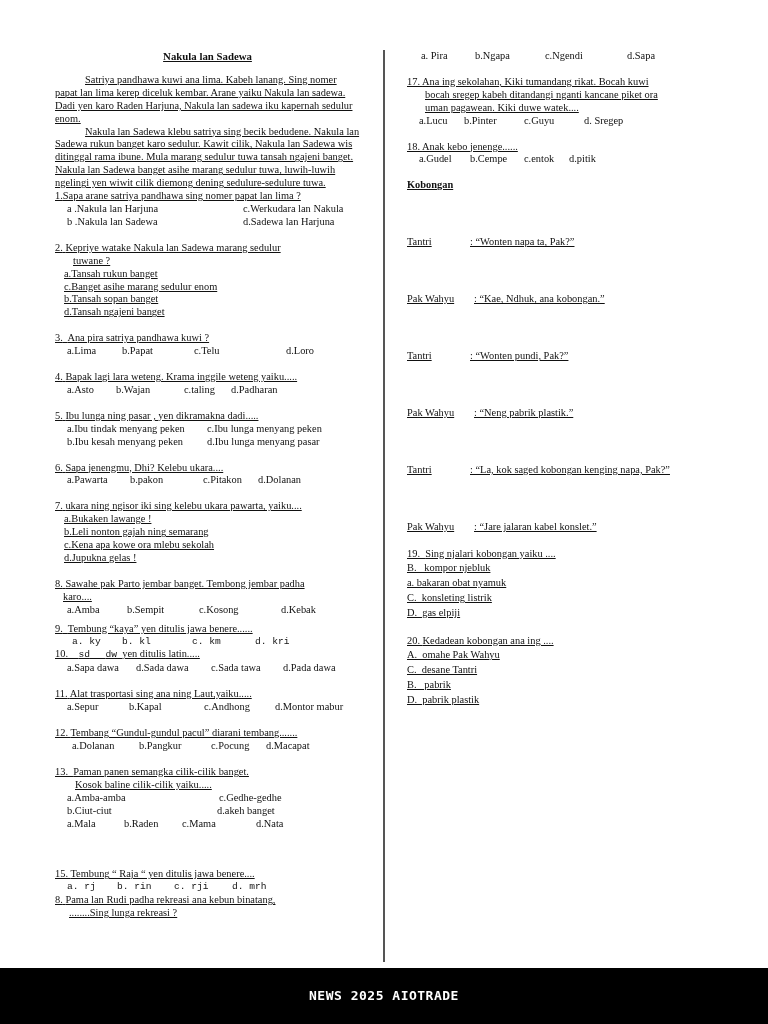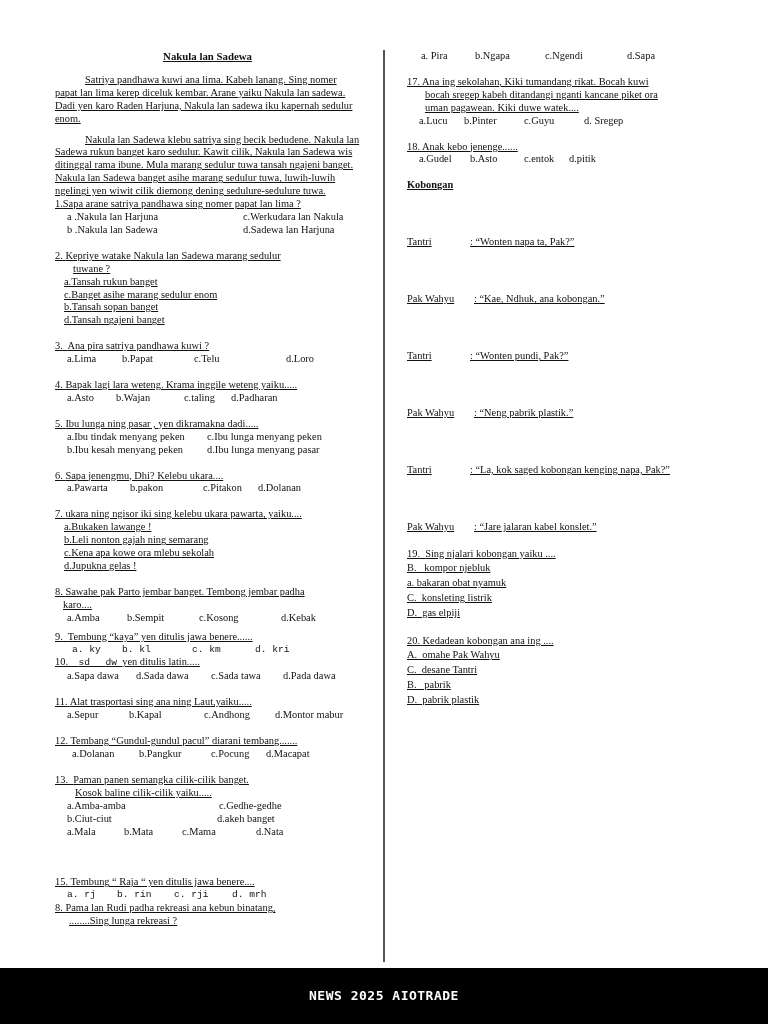--- a/index.html
+++ b/index.html
@@ -9,21 +9,21 @@
     font-family:"Liberation Serif", "DejaVu Serif", serif;
     font-size:10.4px; line-height:12.9px;
   }
   .page { position:absolute; left:0; top:0; width:768px; height:968px; background:#fff; }
   .col { position:absolute; top:50px;text-decoration:underline; }
   .col-left { left:55px; width:305px; }
   .col-right { left:407px; width:305px; }
   .divider { position:absolute; left:383px; top:50px; width:2px; height:912px; background:#555; }
   .title { text-align:center; font-weight:bold; font-size:10.8px; margin:0 0 11px 0; }
   .para { margin:0; text-align:left; }
-  .indent { text-indent:30px;margin-top:8px; }
+  .indent { text-indent:30px; }
   .q { margin:0; }
   .qtext { display:block; }
   .qcont { display:block; padding-left:18px; }
   .opts { display:block; padding-left:12px; white-space:pre; }
   .opts span { display:inline-block; }
   .stack { display:block; padding-left:9px; }
   .gap { height:13px; }
   .gap-s { height:6px; }
   .mono { font-family:"Liberation Mono","DejaVu Sans Mono",monospace; font-size:9.6px; }
   .dlg-row { display:flex;margin-top:44px; }
@@ -129,21 +129,21 @@
     <div class="gap"></div>
 
     <div class="q">
       <span class="qtext"><span>13.</span>&nbsp; <span>Paman panen semangka cilik-cilik banget.</span></span>
       <span class="qcont" style="padding-left:20px">Kosok baline cilik-cilik yaiku.....</span>
       <span class="opts"><span style="width:152px">a.Amba-amba</span><span>c.Gedhe-gedhe</span></span>
       <span class="opts"><span style="width:150px">b.Ciut-ciut</span><span>d.akeh banget</span></span>
     </div>
 
     <div class="q">
-      <span class="opts"><span style="width:57px">a.Mala</span><span style="width:58px">b.Mata</span><span style="width:74px">c.Mama</span><span>d.Nata</span></span>
+      <span class="opts"><span style="width:57px">a.Mala</span><span style="width:58px">b.Raden</span><span style="width:74px">c.Mama</span><span>d.Nata</span></span>
     </div>
     <div style="height:38px"></div>
 
     <div class="q">
       <span class="qtext"><span>15.</span> <span>Tembung “ Raja “ yen ditulis jawa benere....</span></span>
       <span class="opts mono"><span style="width:50px">a. rj</span><span style="width:57px">b. rin</span><span style="width:58px">c. rji</span><span>d. mrh</span></span>
     </div>
 
     <div class="q">
       <span class="qtext"><span>8.</span> <span>Pama lan Rudi padha rekreasi ana kebun binatang,</span></span>
@@ -161,21 +161,21 @@
     <div class="q">
       <span class="qtext"><span>17.</span> <span>Ana ing sekolahan, Kiki tumandang rikat. Bocah kuwi</span></span>
       <span class="qcont">bocah sregep kabeh ditandangi nganti kancane piket ora</span>
       <span class="qcont">uman pagawean. Kiki duwe watek....</span>
       <span class="opts"><span style="width:45px">a.Lucu</span><span style="width:60px">b.Pinter</span><span style="width:60px">c.Guyu</span><span>d. Sregep</span></span>
     </div>
     <div class="gap"></div>
 
     <div class="q">
       <span class="qtext"><span>18.</span> <span>Anak kebo jenenge......</span></span>
-      <span class="opts"><span style="width:51px">a.Gudel</span><span style="width:54px">b.Asto</span><span style="width:45px">c.entok</span><span>d.pitik</span></span>
+      <span class="opts"><span style="width:51px">a.Gudel</span><span style="width:54px">b.Cempe</span><span style="width:45px">c.entok</span><span>d.pitik</span></span>
     </div>
     <div class="gap"></div>
 
     <div>
       <div class="bold">Kobongan</div>
       <div class="dlg-row">
           <span class="dlg-speaker">Tantri</span>
           <span class="dlg-line">: “Wonten napa ta, Pak?”</span>
         </div>
       <div class="dlg-row">

